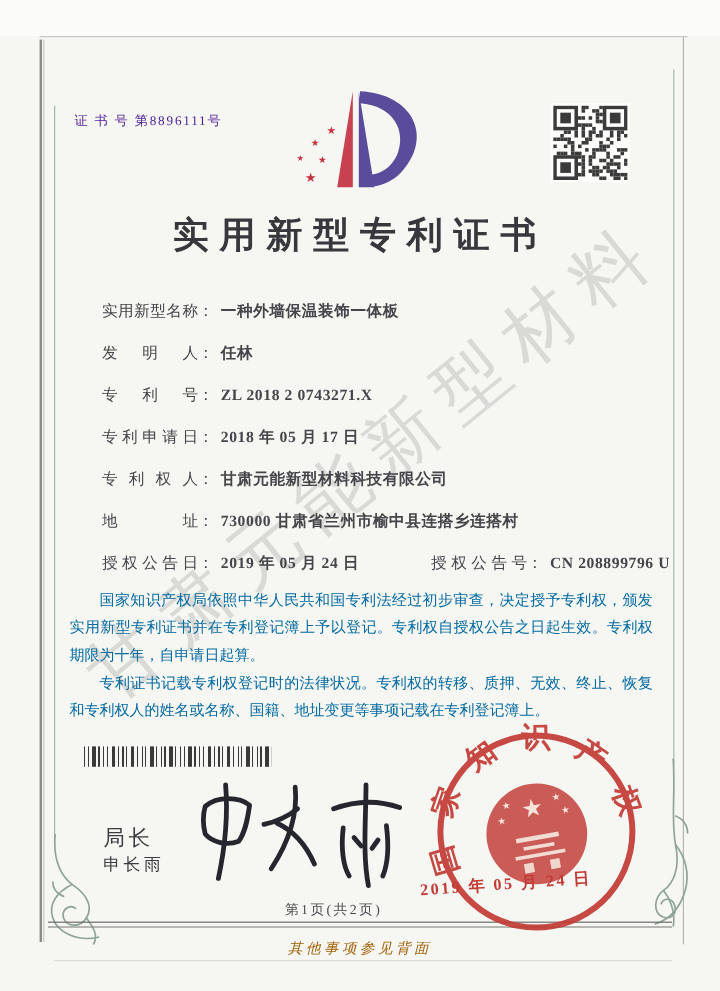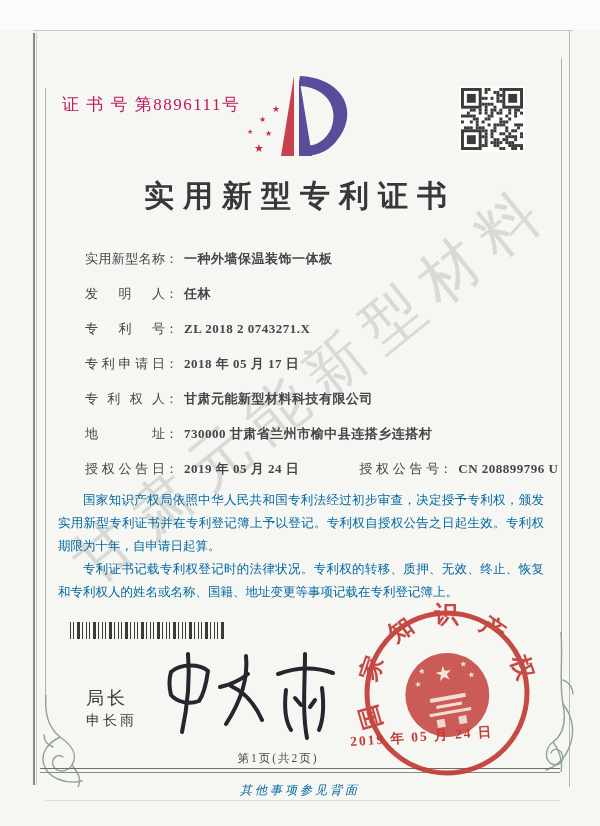--- a/index.html
+++ b/index.html
@@ -22,21 +22,21 @@
   .flourish{position:absolute;pointer-events:none;}
   .flourish svg path{stroke:#8fa396;fill:none;stroke-width:1.4;stroke-linecap:round;}
   
   .watermark{
     position:absolute;left:10px;top:343px;width:640px;height:66px;
     transform:rotate(-39deg);transform-origin:300px 33px;
     font-size:60px;letter-spacing:14px;white-space:nowrap;
     color:rgba(150,150,150,0.30);font-weight:500;z-index:1;
   }
   
-  .cert-no{position:absolute;left:62px;top:93px;font-size:17px;letter-spacing:1.5px;color:#be185d;z-index:2;}
+  .cert-no{position:absolute;left:62px;top:93px;font-size:11px;letter-spacing:1.5px;color:#4c1d95;z-index:2;}
   .logo{position:absolute;left:232px;top:64px;width:136px;height:104px;z-index:2;}
   .qr{position:absolute;left:459px;top:86px;width:62px;height:62px;z-index:2;background:#fdfdfc;padding:2px;}
   .title{
     position:absolute;left:0;top:176px;width:600px;text-align:center;
     font-size:30px;font-weight:700;letter-spacing:9px;color:#37373c;z-index:2;
   }
   
   .fields{position:absolute;left:85px;top:250px;width:460px;font-size:13px;z-index:2;}
   .field-row{margin-bottom:22px;height:13px;white-space:nowrap;}
   .flabel{display:inline-block;width:80px;text-align:justify;text-align-last:justify;vertical-align:top;}
@@ -59,21 +59,21 @@
   
   .seal{position:absolute;left:352px;top:598px;width:190px;height:190px;transform:rotate(-10deg);z-index:3;opacity:.92;}
   .seal-date{position:absolute;left:350px;top:728px;font-size:13.5px;letter-spacing:2px;color:#c23b35;
              transform:rotate(-4deg);z-index:4;font-weight:600;}
   
   .page-no{position:absolute;left:0;top:751px;width:556px;text-align:center;font-size:11.5px;
            letter-spacing:2px;color:#4a4a4e;z-index:2;}
   .rule-double{position:absolute;left:40px;top:768px;width:520px;height:3px;
                border-top:1px solid #6d6d6b;border-bottom:1px solid #8a8a88;z-index:2;}
   .foot-note{position:absolute;left:0;top:782px;width:600px;text-align:center;font-size:12px;
-             font-style:italic;letter-spacing:3px;color:#0369a1;z-index:2;}
+             font-style:italic;letter-spacing:3px;color:#a16207;z-index:2;}
 </style>
 </head>
 <body>
 
 <div class="page">
 
   <div class="scan-top-band"></div>
   <div class="edge-left"></div>
   <div class="edge-left2"></div>
   <div class="edge-top"></div>

